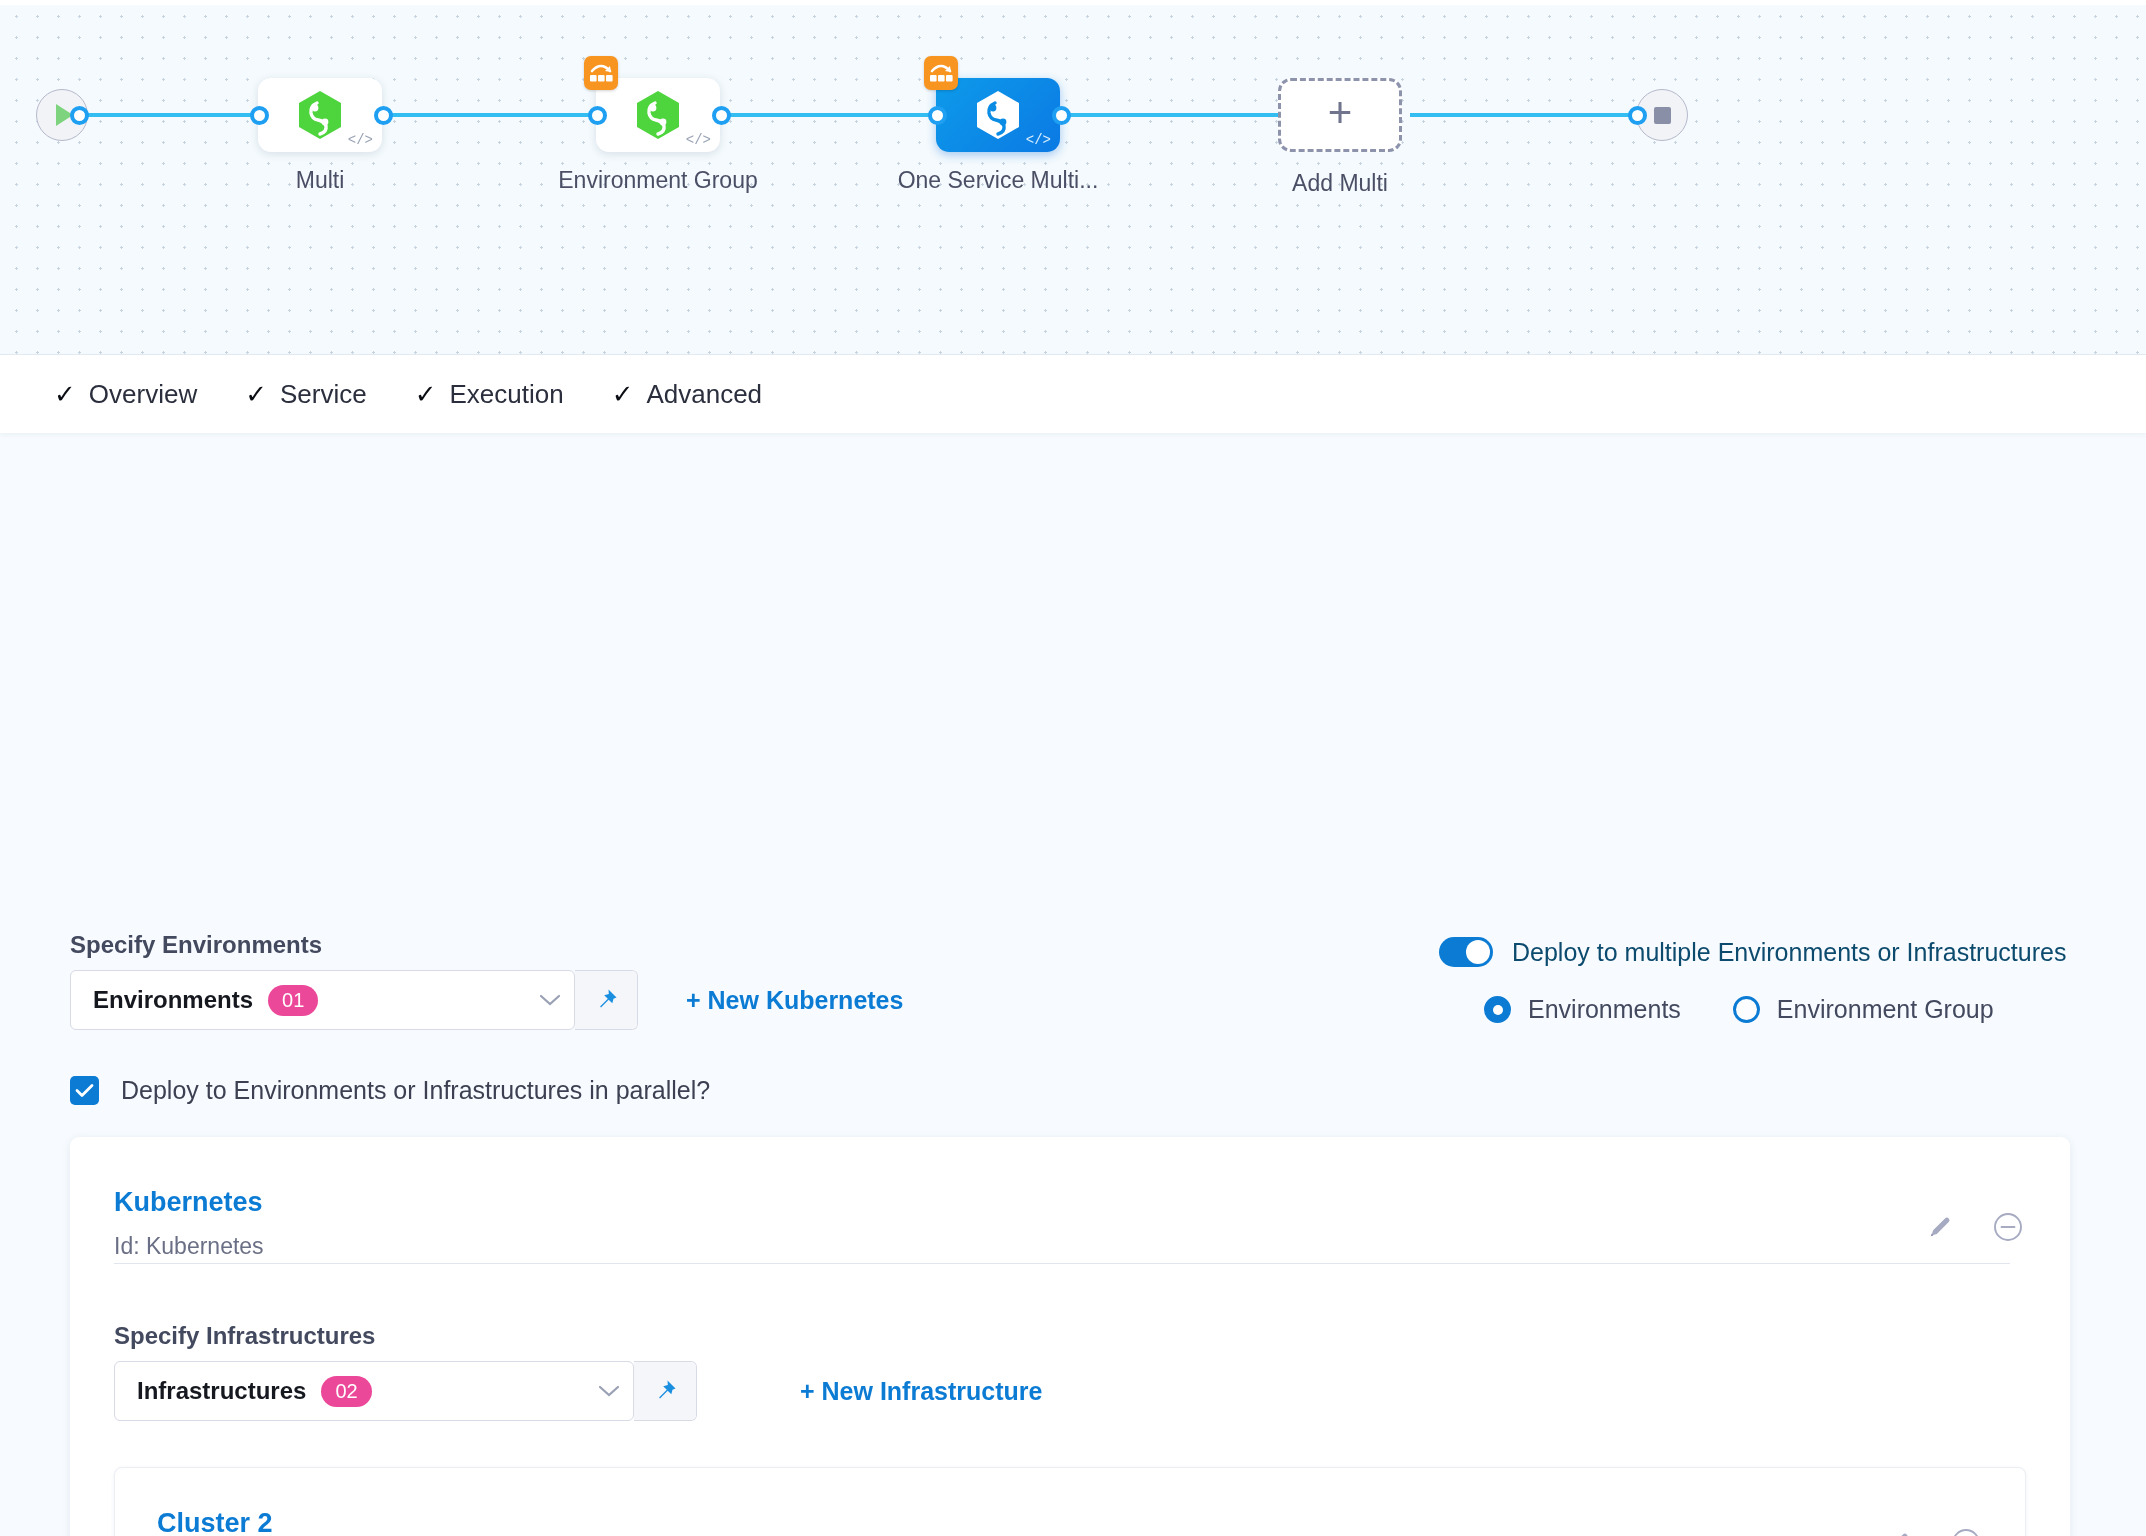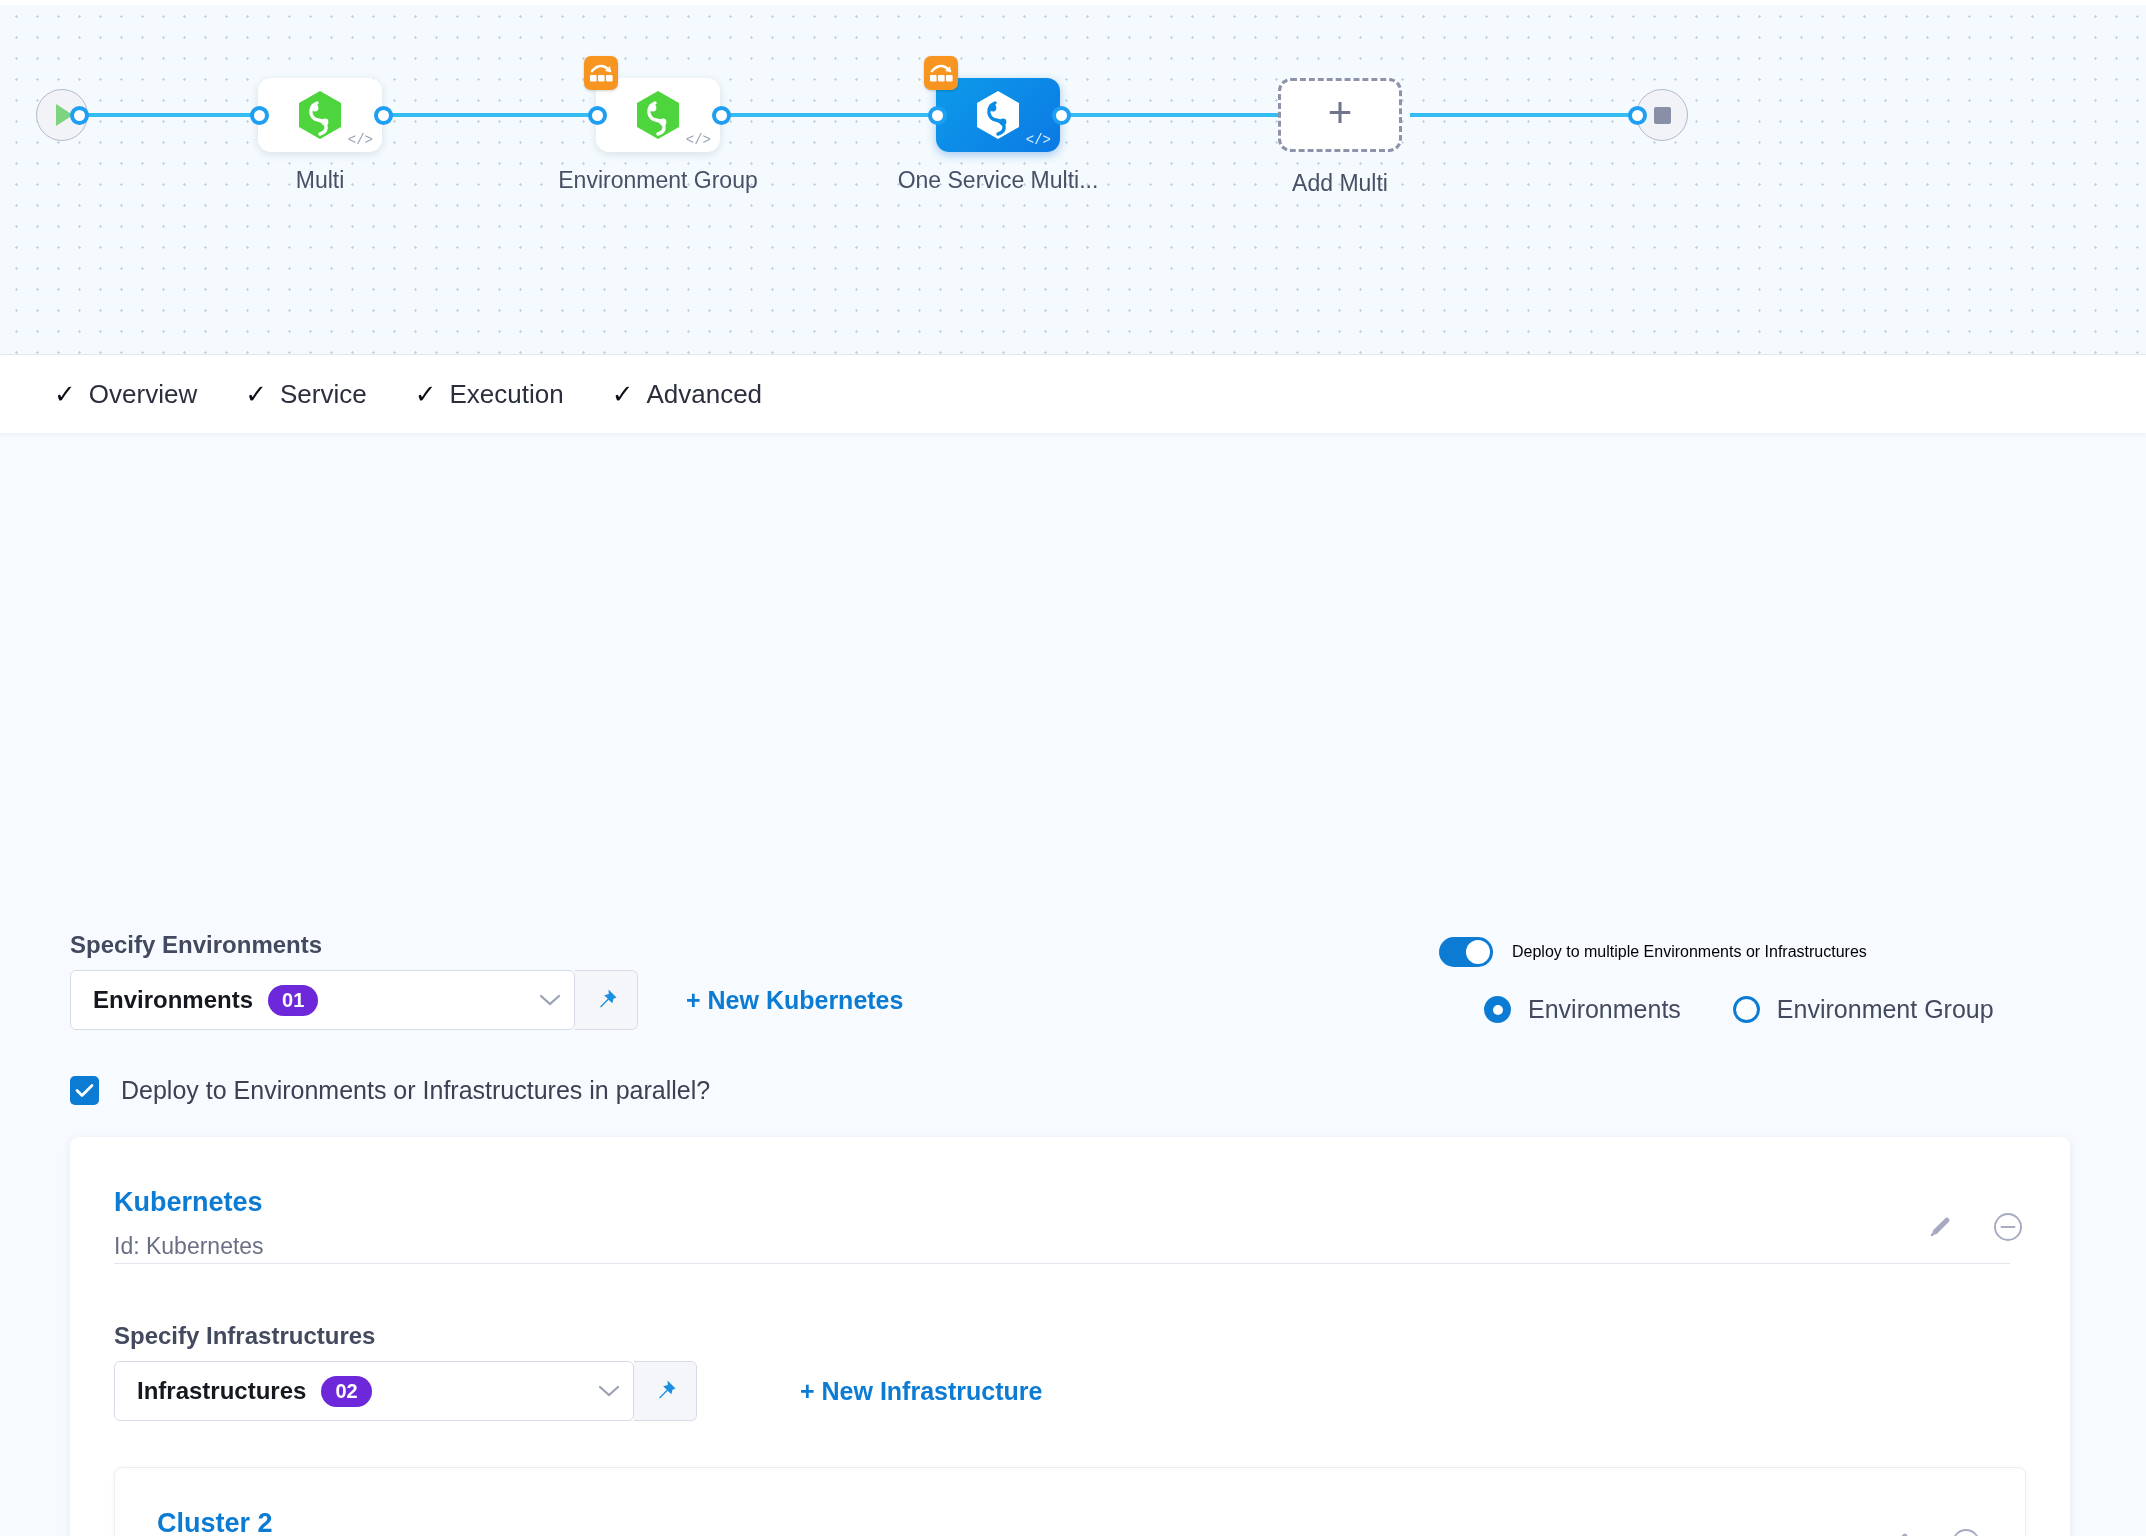--- a/index.html
+++ b/index.html
@@ -226,25 +226,25 @@
     gap: 15px;
     padding-left: 22px;
     height: 100%;
   }
   .dd-text {
     font-size: 24px;
     color: #16181f;
     font-weight: bold;
   }
   .dd-count {
-    background: #6d28d9;
+    background: #ec4899;
     color: #ffffff;
     border-radius: 20px;
     font-size: 20px;
-    font-weight: bold;
+    font-weight: normal;
     padding: 4px 14px;
     line-height: 1.15;
   }
   .dd-caret {
     width: 48px;
     display: flex;
     align-items: center;
     justify-content: center;
     color: #9aa1b4;
   }
@@ -282,22 +282,22 @@
     flex: none;
   }
   .toggle .knob {
     position: absolute;
     right: 3px; top: 3px;
     width: 24px; height: 24px;
     border-radius: 50%;
     background: #ffffff;
   }
   .toggle-text {
-    font-size: 16px;
-    color: #000000;
+    font-size: 25px;
+    color: #0c4a6e;
     white-space: nowrap;
   }
 
   .radio-row {
     position: absolute;
     display: flex;
     align-items: center;
     gap: 22px;
   }
   .radio-opt { display: flex; align-items: center; gap: 17px; }

